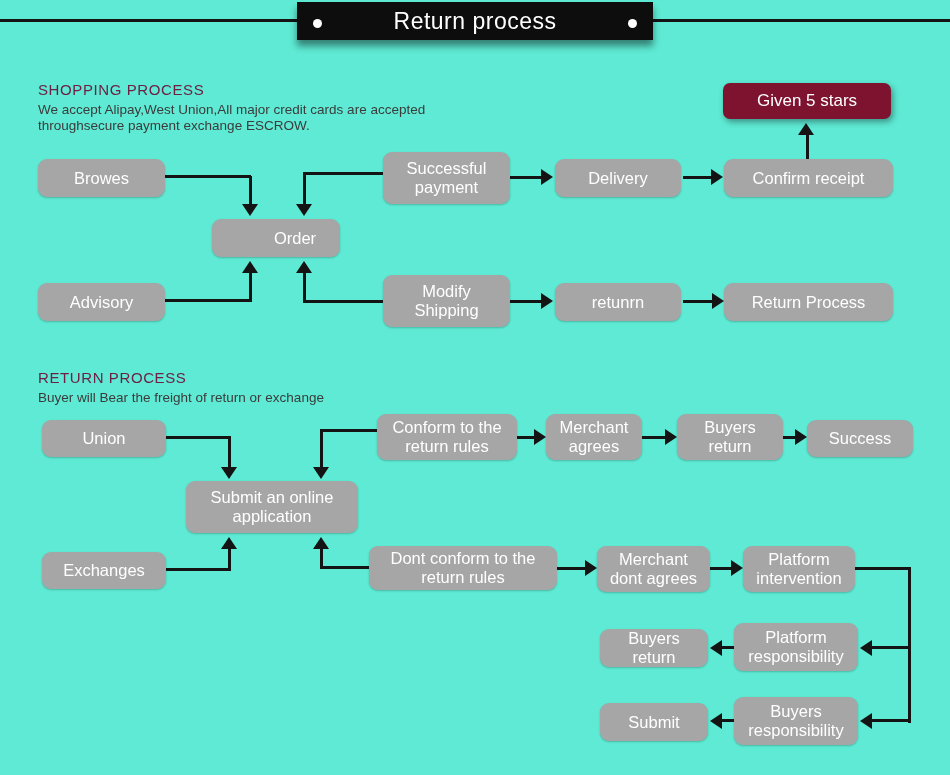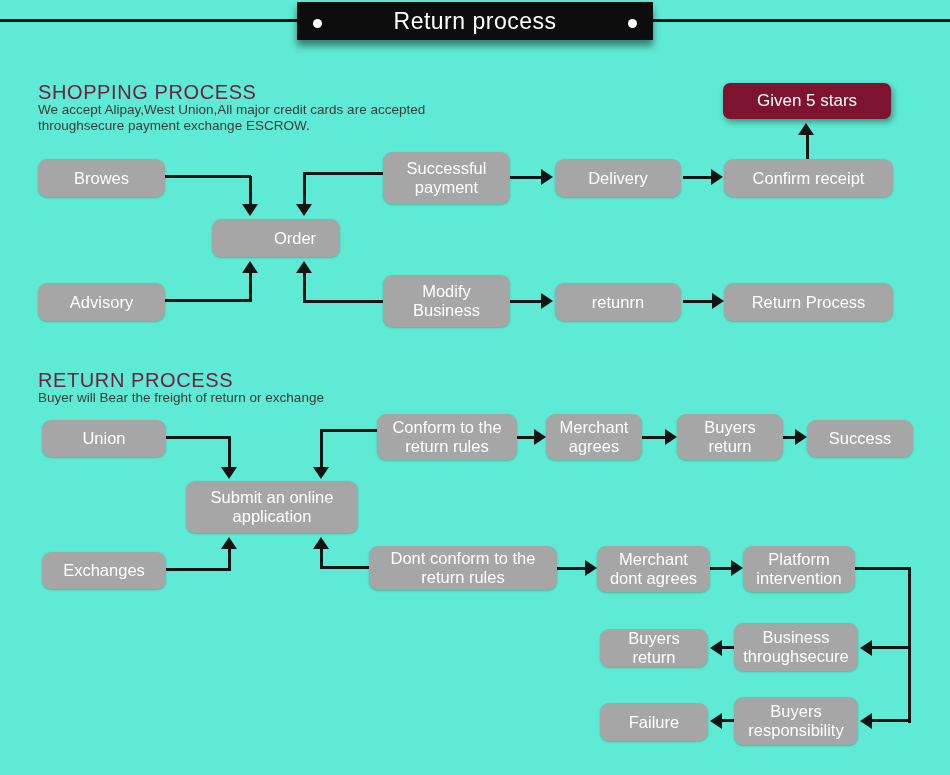--- a/index.html
+++ b/index.html
@@ -15,21 +15,21 @@
     position:absolute;left:297px;top:2px;width:356px;height:38px;
     background:var(--banner-bg,#0d0d0d);
     display:flex;align-items:center;justify-content:center;
     box-shadow:0 6px 7px rgba(0,0,0,.45);
     z-index:3;
   }
   .banner-title{color:#fff;font-size:23px;letter-spacing:.5px;}
   .banner-dot{position:absolute;top:17px;width:9px;height:9px;border-radius:50%;background:#fff;}
   .banner-dot.left{left:16px;} .banner-dot.right{right:16px;}
   
-  .sec-h{position:absolute;color:var(--heading-maroon,#6e2044);font-size:20px;letter-spacing:.6px;}
+  .sec-h{position:absolute;color:var(--heading-maroon,#6e2044);font-size:15px;letter-spacing:.6px;}
   .sec-p{position:absolute;color:var(--text-dark,#3b3b3b);font-size:13.5px;line-height:1.2;}
   
   .node{
     position:absolute;display:flex;align-items:center;justify-content:center;
     text-align:center;background:var(--node-gray,#a6a6a6);color:#ffffff;
     border-radius:9px;font-size:16.5px;line-height:1.15;padding:2px 5px;
     box-sizing:border-box;box-shadow:0 1px 2px rgba(0,0,0,.22);
   }
   .node.accent{
     background:var(--accent-maroon,#7e132f);
@@ -59,21 +59,21 @@
   <div class="sec-p" style="left:38px;top:102px;">We accept Alipay,West Union,All major credit cards are accepted</div>
   <div class="sec-p" style="left:38px;top:118px;">throughsecure payment exchange ESCROW.</div>
 
   <div class="node" style="left:38px;top:159px;width:127px;height:38px;">Browes</div>
   <div class="node" style="left:383px;top:152px;width:127px;height:52px;">Successful payment</div>
   <div class="node" style="left:555px;top:159px;width:126px;height:38px;">Delivery</div>
   <div class="node" style="left:724px;top:159px;width:169px;height:38px;">Confirm receipt</div>
   <div class="node accent" style="left:723px;top:83px;width:168px;height:36px;">Given 5 stars</div>
   <div class="node" style="left:212px;top:219px;width:128px;height:38px;padding-left:43px;">Order</div>
   <div class="node" style="left:38px;top:283px;width:127px;height:38px;">Advisory</div>
-  <div class="node" style="left:383px;top:275px;width:127px;height:52px;">Modify Business</div>
+  <div class="node" style="left:383px;top:275px;width:127px;height:52px;">Modify Shipping</div>
   <div class="node" style="left:555px;top:283px;width:126px;height:38px;">retunrn</div>
   <div class="node" style="left:724px;top:283px;width:169px;height:38px;">Return Process</div>
 
   <div class="line" style="left:165px;top:175px;width:86px;height:3px;"></div>
   <div class="line" style="left:249px;top:176px;width:3px;height:28px;"></div>
   <div class="ah ah-down" style="left:242px;top:204px;"></div>
 
   <div class="line" style="left:303px;top:172px;width:80px;height:3px;"></div>
   <div class="line" style="left:303px;top:172px;width:3px;height:32px;"></div>
   <div class="ah ah-down" style="left:296px;top:204px;"></div>
@@ -108,22 +108,22 @@
   <div class="node" style="left:377px;top:414px;width:140px;height:46px;">Conform to the return rules</div>
   <div class="node" style="left:546px;top:414px;width:96px;height:46px;">Merchant agrees</div>
   <div class="node" style="left:677px;top:414px;width:106px;height:46px;">Buyers return</div>
   <div class="node" style="left:807px;top:420px;width:106px;height:37px;">Success</div>
   <div class="node" style="left:186px;top:481px;width:172px;height:52px;">Submit an online application</div>
   <div class="node" style="left:42px;top:552px;width:124px;height:37px;">Exchanges</div>
   <div class="node" style="left:369px;top:546px;width:188px;height:44px;">Dont conform to the return rules</div>
   <div class="node" style="left:597px;top:546px;width:113px;height:46px;">Merchant dont agrees</div>
   <div class="node" style="left:743px;top:546px;width:112px;height:46px;">Platform intervention</div>
   <div class="node" style="left:600px;top:629px;width:108px;height:38px;">Buyers return</div>
-  <div class="node" style="left:734px;top:623px;width:124px;height:48px;">Business throughsecure</div>
-  <div class="node" style="left:600px;top:703px;width:108px;height:38px;">Failure</div>
+  <div class="node" style="left:734px;top:623px;width:124px;height:48px;">Platform responsibility</div>
+  <div class="node" style="left:600px;top:703px;width:108px;height:38px;">Submit</div>
   <div class="node" style="left:734px;top:697px;width:124px;height:48px;">Buyers responsibility</div>
 
   <div class="line" style="left:166px;top:436px;width:65px;height:3px;"></div>
   <div class="line" style="left:228px;top:436px;width:3px;height:31px;"></div>
   <div class="ah ah-down" style="left:221px;top:467px;"></div>
 
   <div class="line" style="left:320px;top:429px;width:57px;height:3px;"></div>
   <div class="line" style="left:320px;top:429px;width:3px;height:38px;"></div>
   <div class="ah ah-down" style="left:313px;top:467px;"></div>
 

